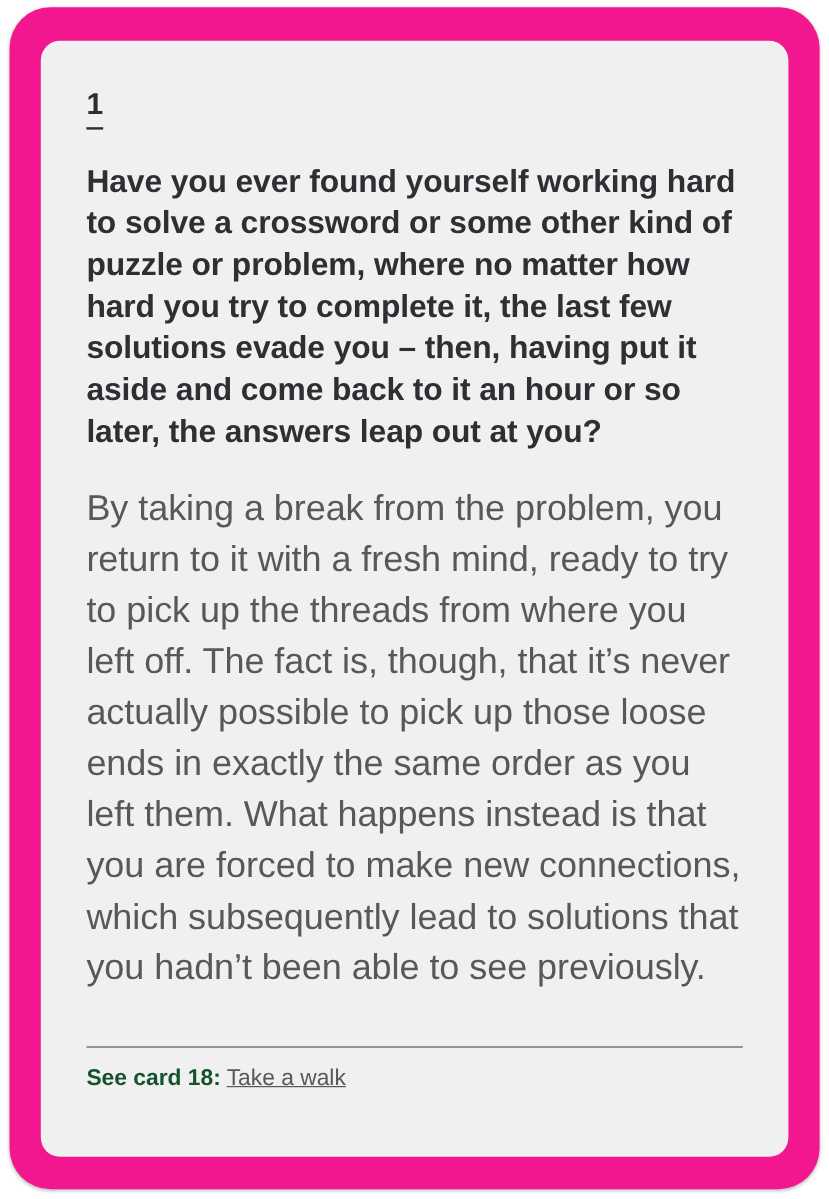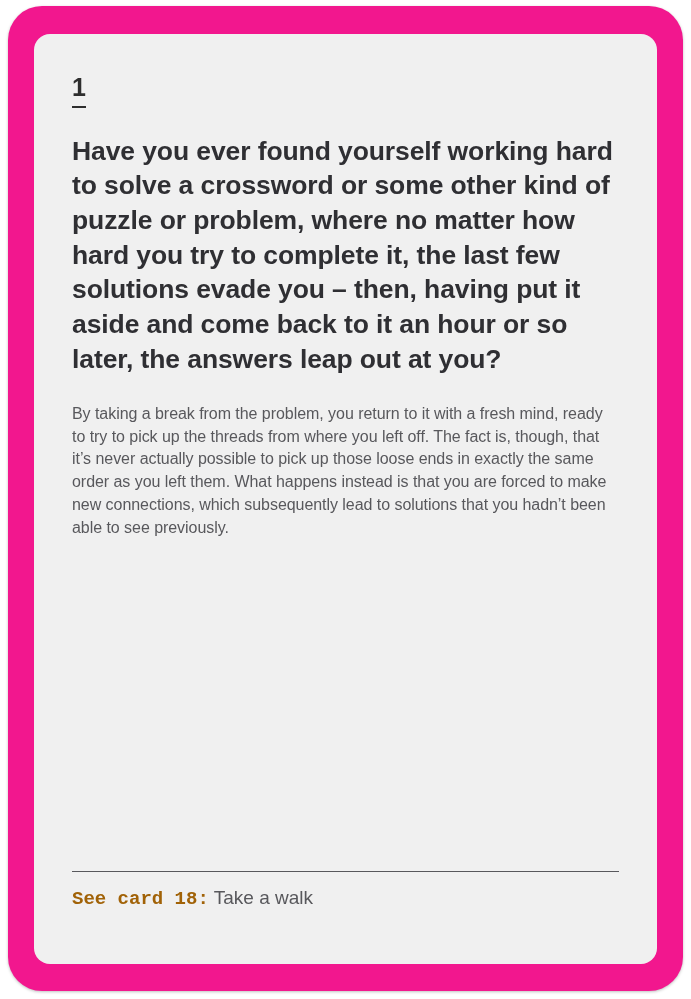--- a/index.html
+++ b/index.html
@@ -53,21 +53,21 @@
     margin-top: 26px;
     font-size: 26.5px;
     line-height: 1.31;
     color: #2f2f33;
     font-weight: 700;
     letter-spacing: -0.1px;
   }
 
   .body-paragraph {
     margin-top: 22px;
-    font-size: 16px;
+    font-size: 30px;
     line-height: 1.42;
     color: #58585c;
     font-weight: 400;
     letter-spacing: -0.05px;
   }
 
   .footer {
     position: absolute;
     left: 38px;
     right: 38px;
@@ -80,26 +80,26 @@
     margin-bottom: 14px;
   }
 
   .footer-text {
     font-size: 19px;
     color: #3a3a3e;
     line-height: 1.3;
   }
   .footer-text .strong {
     font-weight: 700;
-    color: #a16207;
-    font-family: Liberation Mono, monospace;
+    color: #14532d;
   }
   .footer-text .light {
     font-weight: 400;
     color: #58585c;
+    text-decoration: underline;
   }
 </style>
 </head>
 <body>
 
 <div class="card-outer">
   <div class="card-inner">
 
     <div>
       <span class="card-number">1</span>

